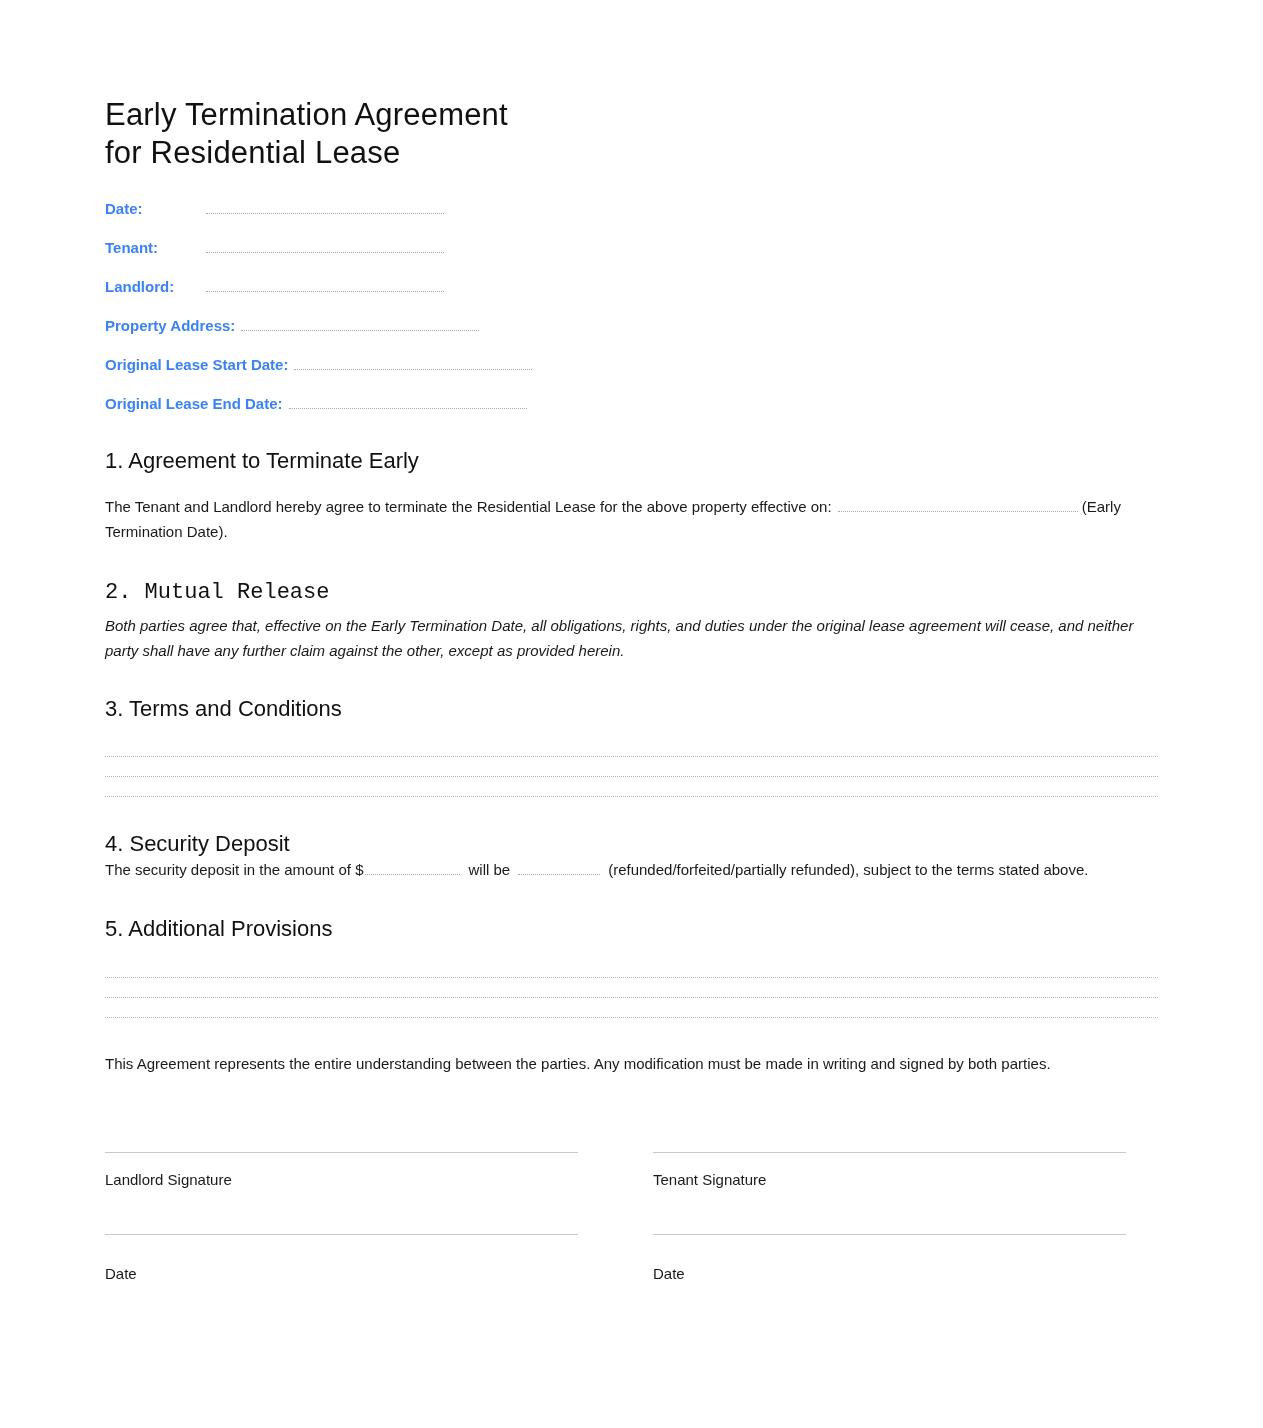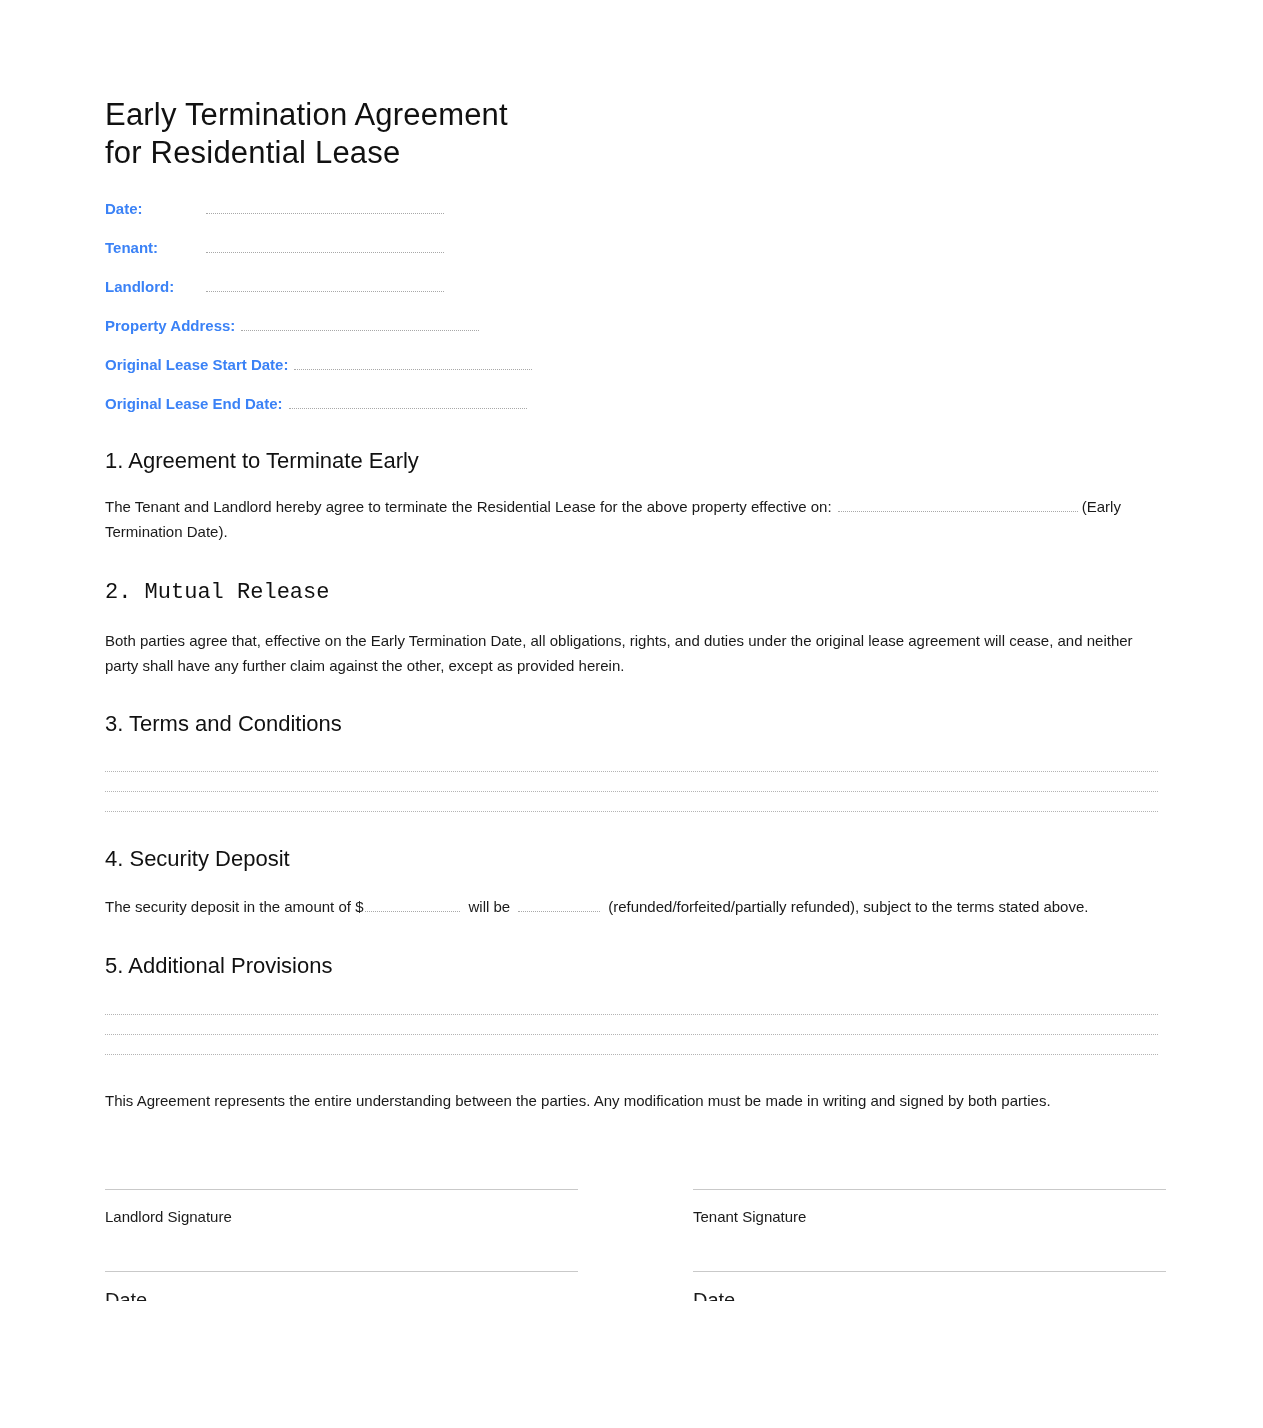--- a/index.html
+++ b/index.html
@@ -66,57 +66,57 @@
   .h2-4 { margin-top: 34px; }
   .h2-5 { margin-top: 34px; }
 
   
   p.body-text {
     font-size: 15px;
     line-height: 25px;
     color: #1a1a1a;
   }
   .p-1 { margin-top: 20px; }
-  .p-2 { margin-top: 22px; }
-  .p-4 { margin-top: 22px; }
+  .p-2 { margin-top: 7px; font-style: italic; }
+  .p-4 { }
   .p-closing { margin-top: 33px; }
 
   .fill-inline-long  { width: 240px; margin-left: 6px; }
   .fill-amount       { width: 95px;  margin-left: 2px; margin-right: 8px; }
   .fill-disposition  { width: 82px;  margin-left: 8px; margin-right: 8px; }
 
   
   .blank-group-1 { margin-top: 15px; }
   .blank-group-2 { margin-top: 16px; }
   .blank-line {
     height: 20px;
     border-bottom: 1px dotted #b4b4b4;
   }
 
   
   .sig-grid {
     margin-top: 76px;
     display: flex;
-    gap: 115px;
+    gap: 75px;
   }
   .sig-col { flex: 0 0 473px; }
   .sig-rule {
     border-top: 1px solid #c9c9c9;
     height: 0;
   }
   .sig-label {
     margin-top: 17px;
     font-size: 15px;
     line-height: 20px;
     color: #1a1a1a;
   }
   .sig-rule-2 { margin-top: 44px; }
   .sig-date-label {
-    margin-top: 18px;   
-    font-size: 20px;
+    margin-top: 29px;   
+    font-size: 15px;
     line-height: 20px;
     color: #1a1a1a;
   }
 </style>
 </head>
 <body>
 
 <div class="page">
   <div class="content">
 

